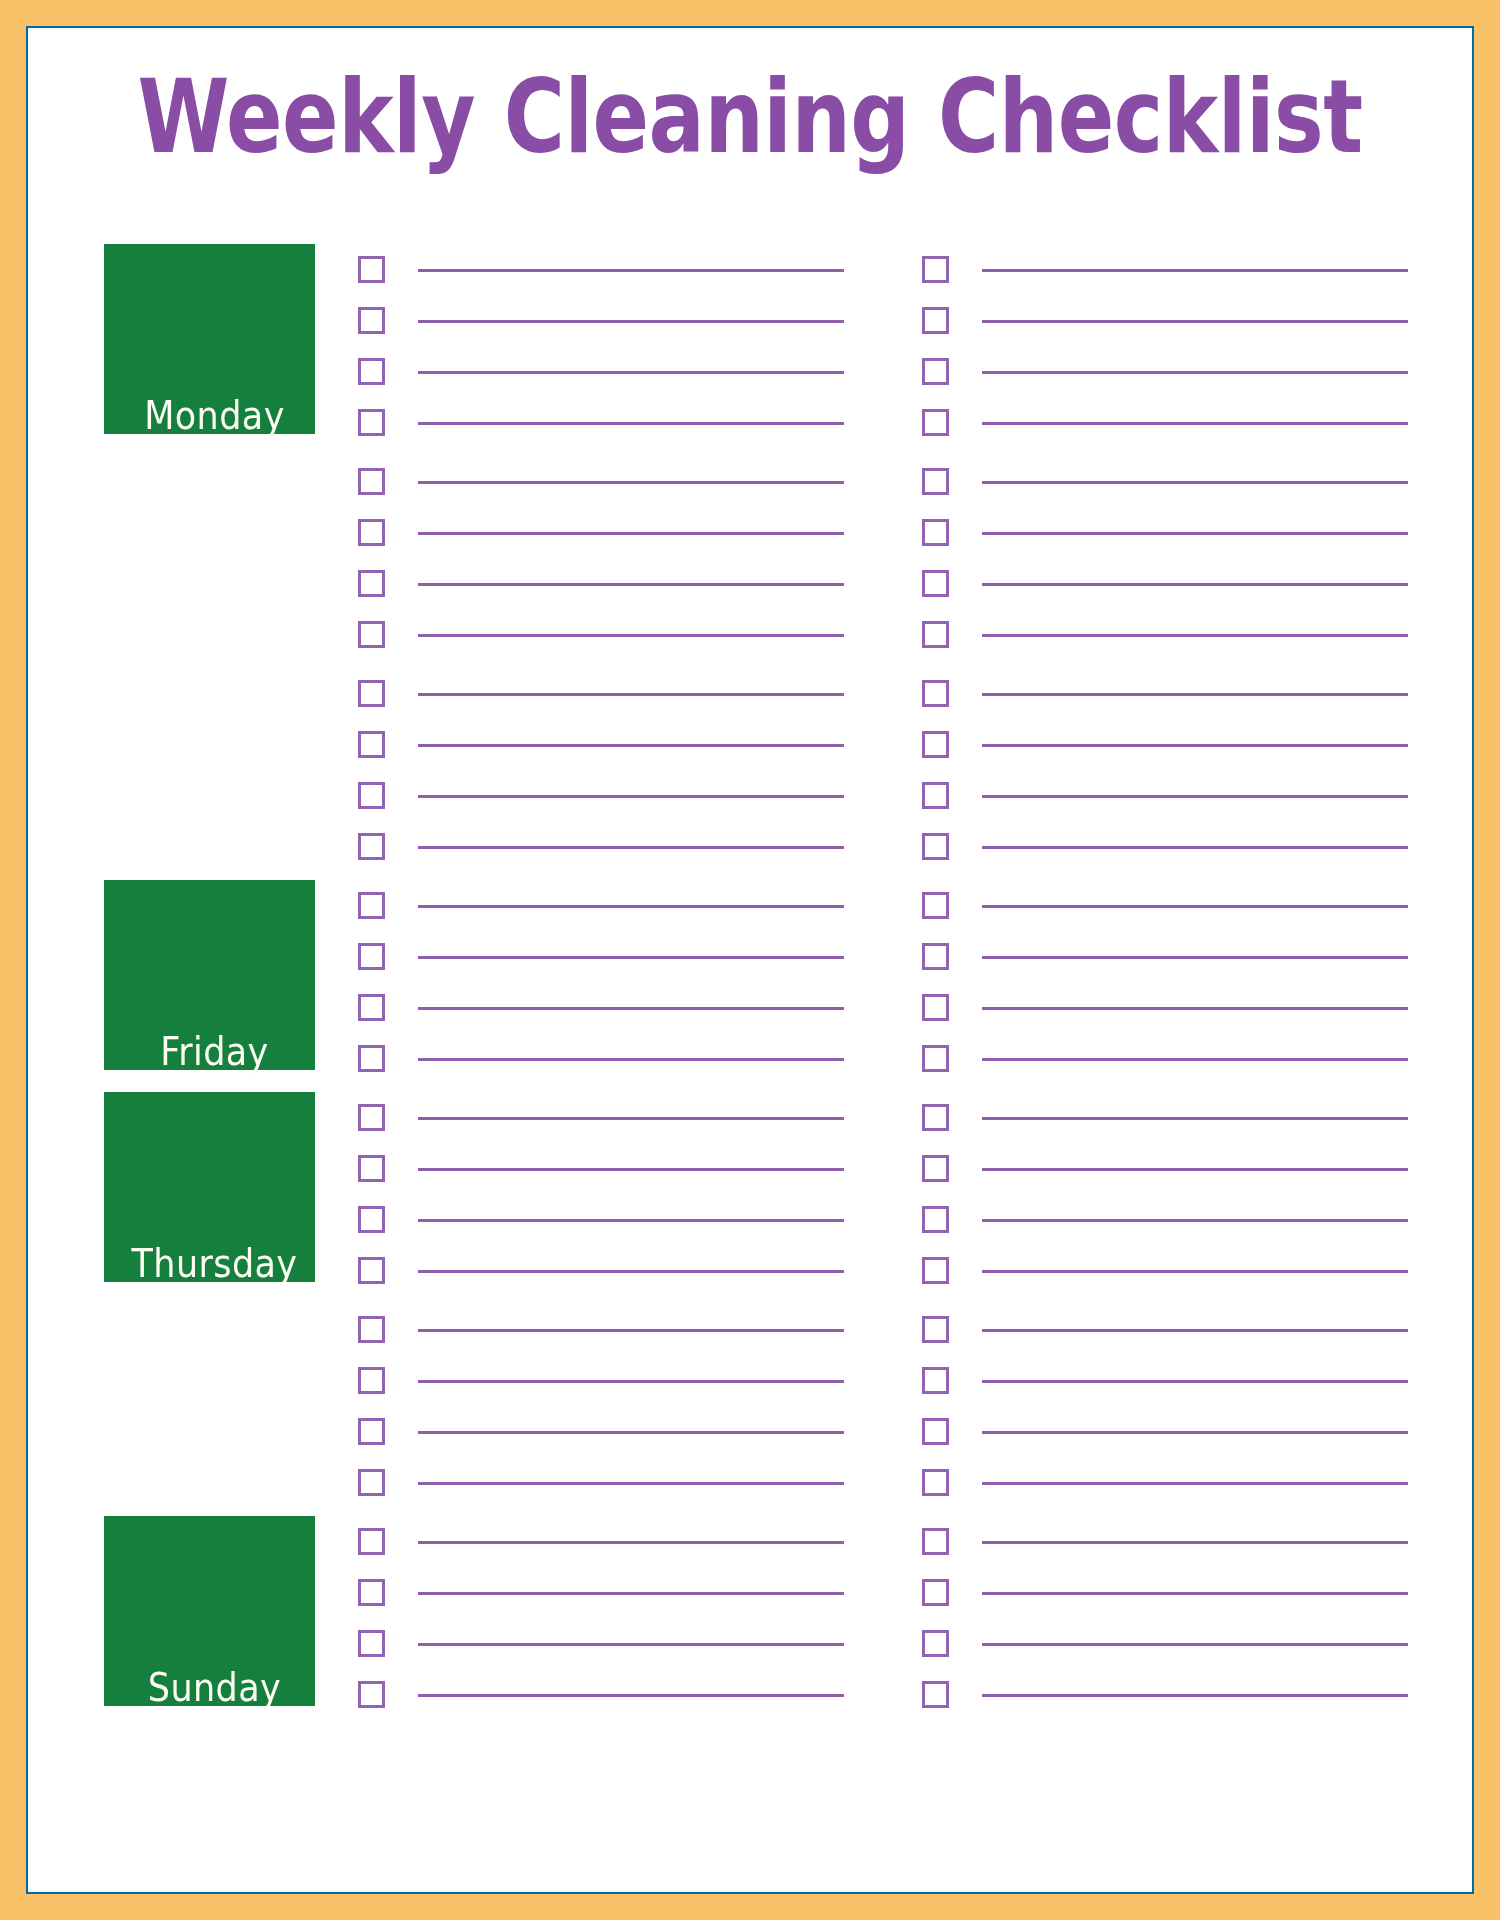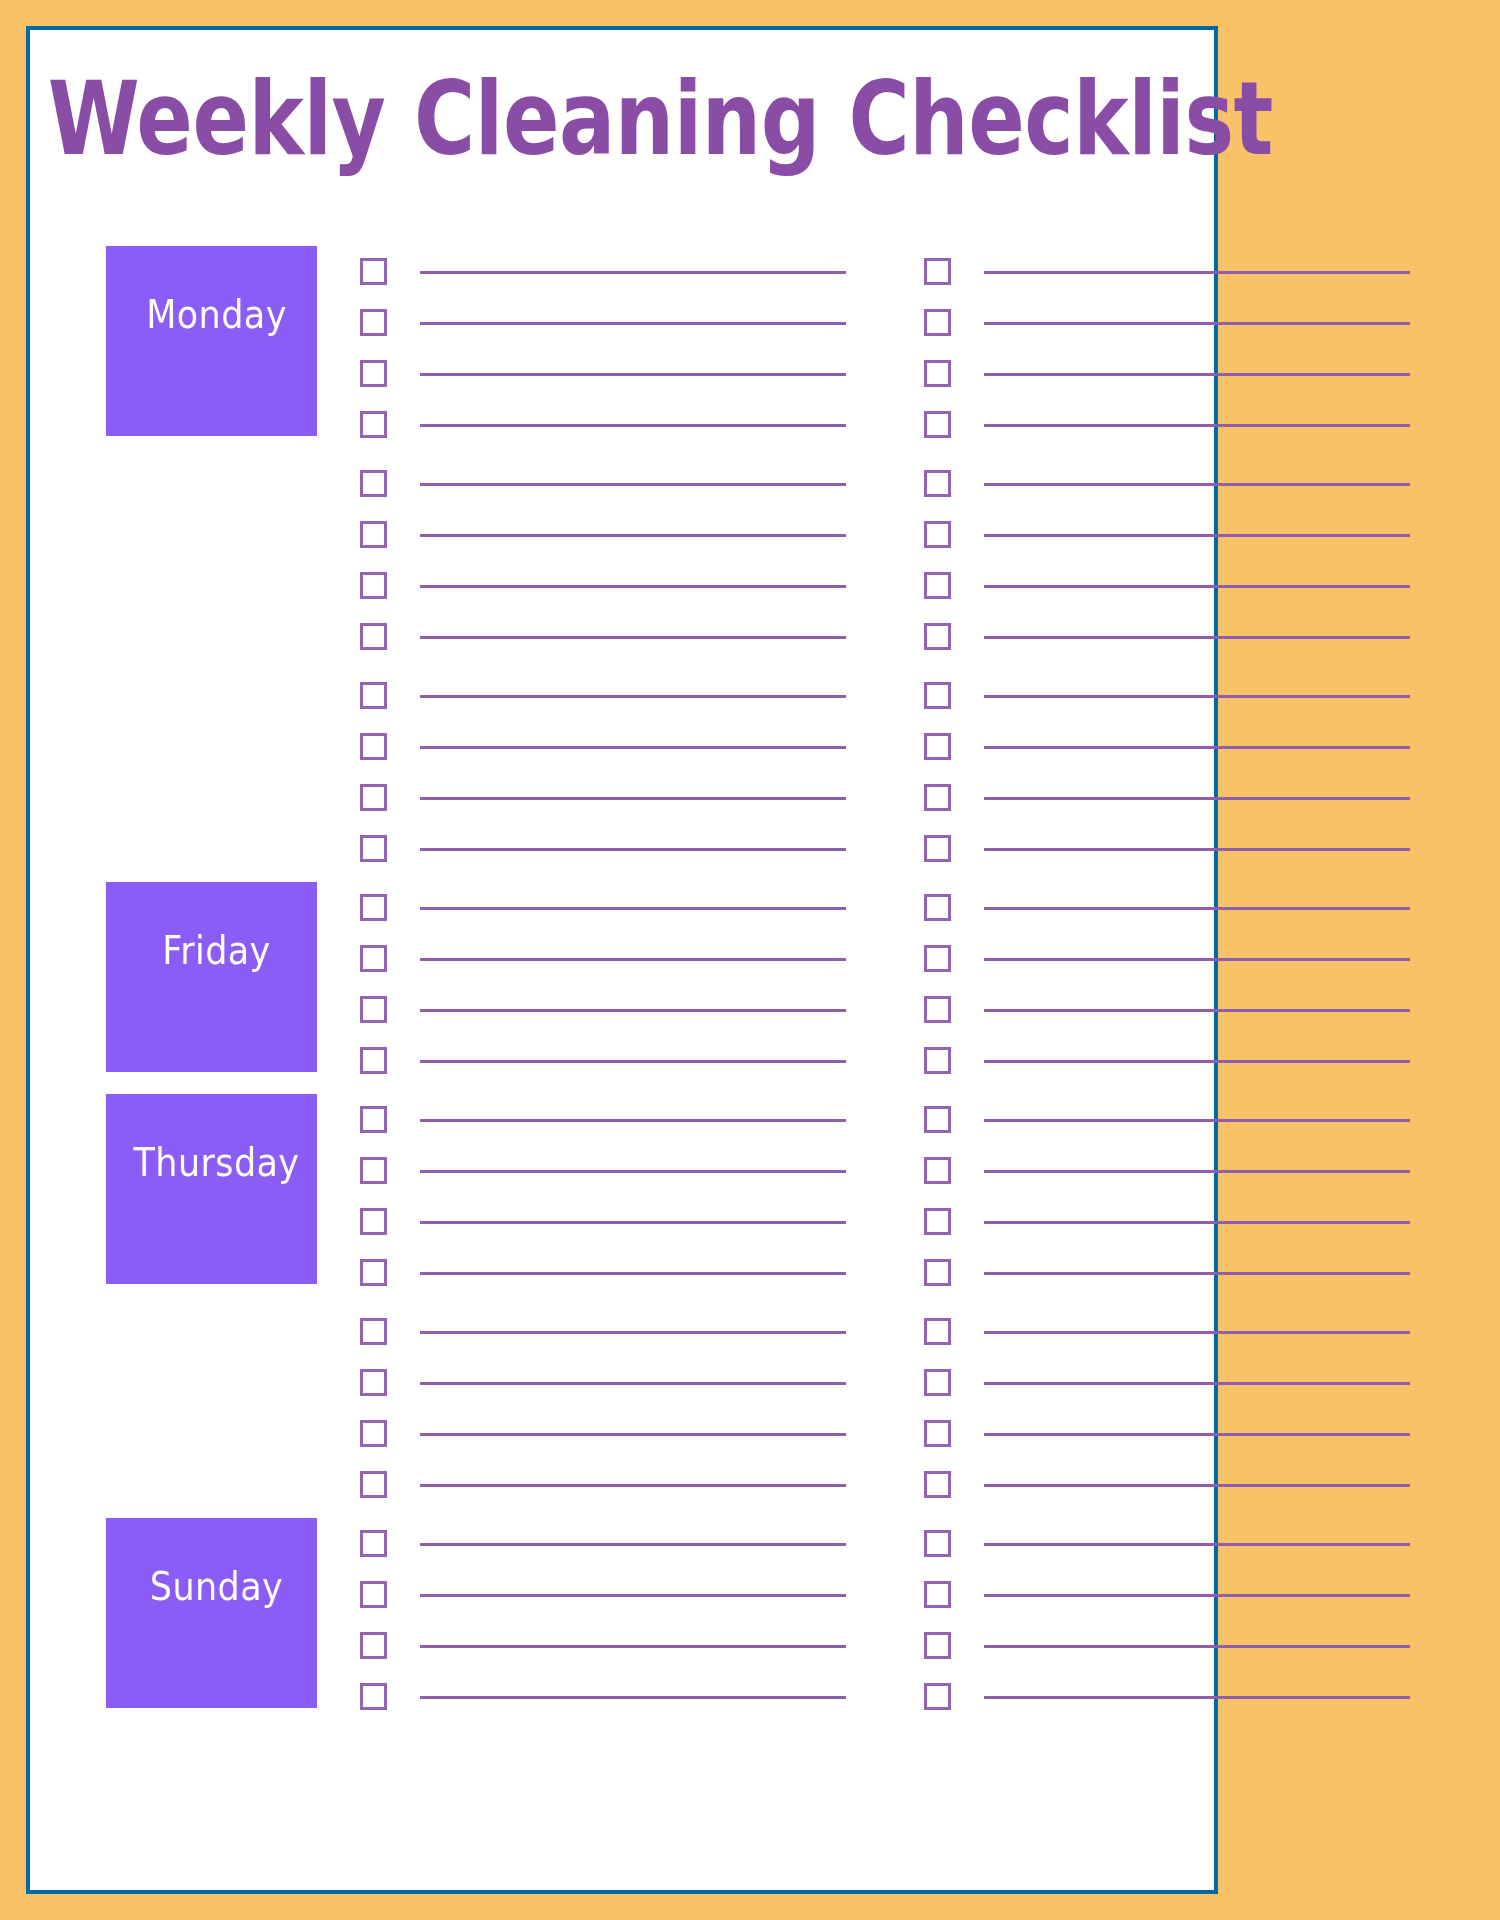--- a/index.html
+++ b/index.html
@@ -20,24 +20,24 @@
     width: 1500px;
     height: 1920px;
     background: #f9c269;      
     overflow: hidden;
   }
 
   #page-inner {
     position: absolute;
     left: 26px;
     top: 26px;
-    width: 1192px;
+    width: 1448px;
     height: 1868px;
     background: #ffffff;
-    border: 4px solid #0369a1;  
+    border: 2px solid #0369a1;  
   }
 
   
   #title {
     position: absolute;
     left: 0;
     top: 38px;
     width: 100%;
     text-align: center;
     color: #8a4da6;
@@ -65,23 +65,23 @@
     margin-bottom: 22px;
   }
 
   
   .day-block {
     position: absolute;
     left: 76px;
     top: 0;
     width: 211px;
     height: 190px;
-    background: #8b5cf6;
+    background: #15803d;
     display: flex;
-    align-items: flex-start;
+    align-items: flex-end;
     justify-content: center;
     padding-top: 52px;
     padding-left: 10px;
   }
 
   .day-label {
     color: #fdfdf4;
     font-family: "DejaVu Sans", sans-serif;
     font-weight: 400;
     font-size: 35px;

